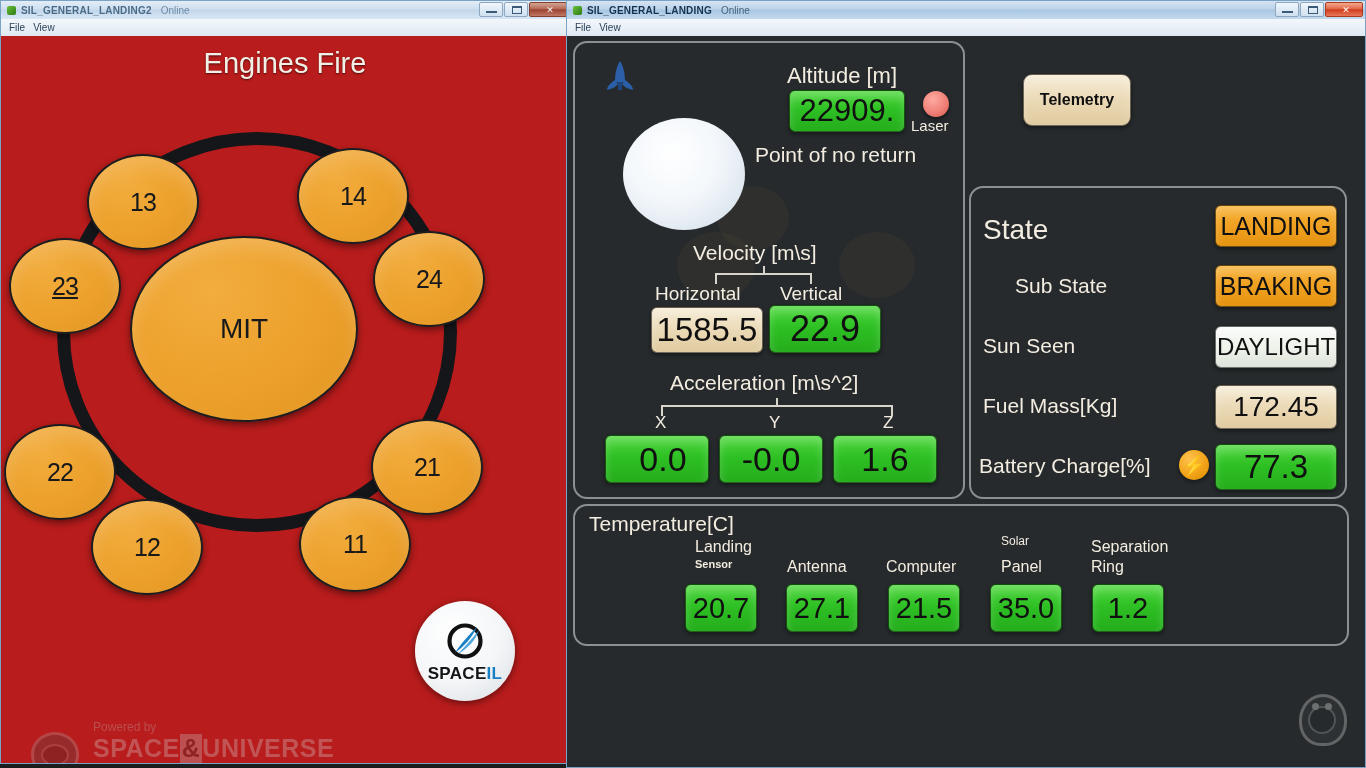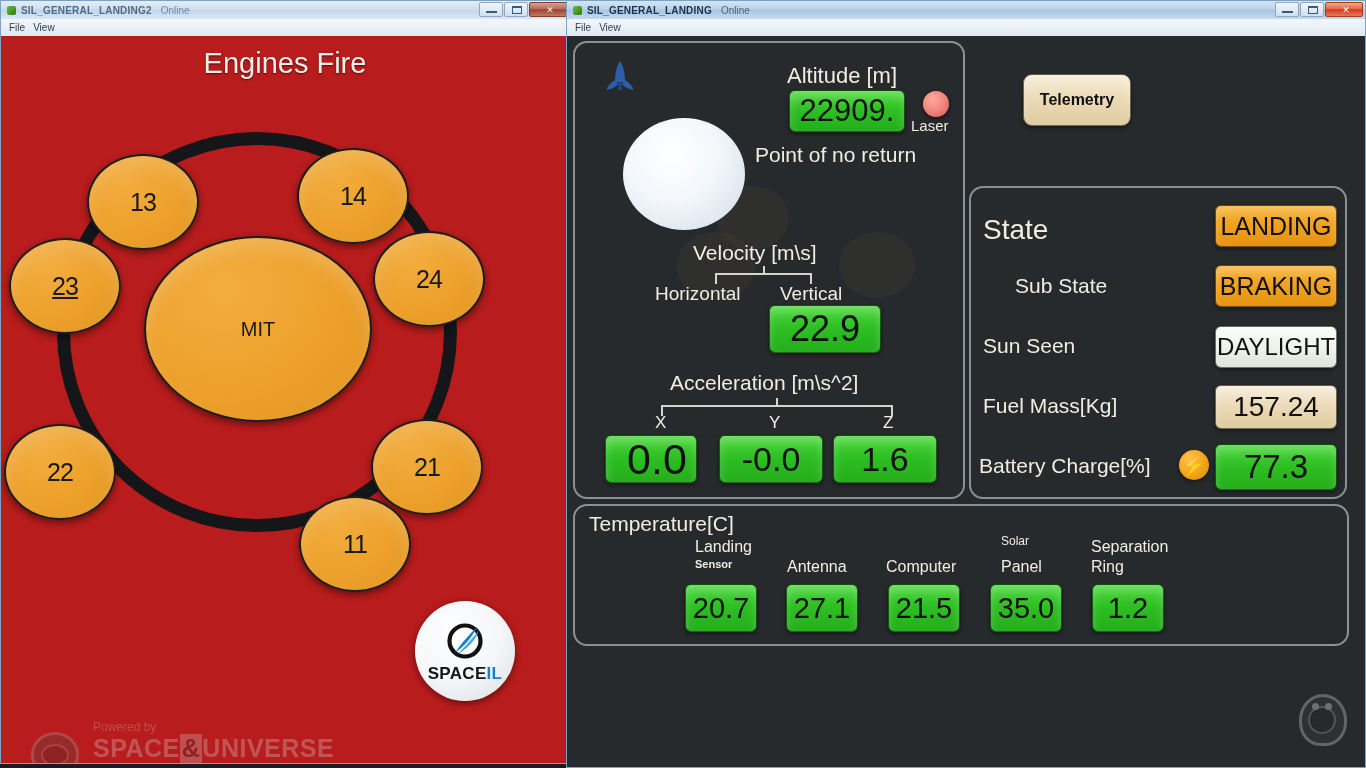--- a/index.html
+++ b/index.html
@@ -83,21 +83,21 @@
   .engine {
     position: absolute; border-radius: 50%;
     background: radial-gradient(ellipse at 35% 28%, #f2ad3e 0%, #eda02b 55%, #e0941f 100%);
     border: 2px solid #1b1d20;
     box-shadow: 0 3px 7px rgba(0,0,0,.45), inset 0 10px 18px rgba(255,255,255,.18);
     display: flex; align-items: center; justify-content: center;
     color: #17191b; font-size: 25px; letter-spacing: -1px;
   }
   .engine.small { width: 112px; height: 96px; }
   .engine.center {
-    width: 228px; height: 186px; left: 143px; top: 160px; font-size: 20px; letter-spacing: 0px;
+    width: 228px; height: 186px; left: 129px; top: 160px; font-size: 28px; letter-spacing: 0px;
   }
   .e13 { left: 86px;  top: 78px; }
   .e14 { left: 296px; top: 72px; }
   .e23 { left: 8px;   top: 162px; text-decoration: underline; }
   .e24 { left: 372px; top: 155px; }
   .e22 { left: 3px;   top: 348px; }
   .e21 { left: 370px; top: 343px; }
   .e12 { left: 90px;  top: 423px; }
   .e11 { left: 298px; top: 420px; }
 
@@ -259,20 +259,23 @@
             <span>23</span>
           </div>
         <div class="engine small e24">
             <span>24</span>
           </div>
         <div class="engine small e22">
             <span>22</span>
           </div>
         <div class="engine small e21">
             <span>21</span>
+          </div>
+        <div class="engine small e12">
+            <span>12</span>
           </div>
         <div class="engine small e11">
             <span>11</span>
           </div>
 
         <div class="engine center">
           <span>MIT</span>
         </div>
       </div>
 
@@ -351,32 +354,35 @@
           <span class="lbl" style="left:336px;top:74px;font-size:15px;">Laser</span>
 
           <span class="lbl" style="left:180px;top:100px;font-size:21px;">Point of no return</span>
 
           <span class="lbl" style="left:118px;top:198px;font-size:21px;">Velocity [m\s]</span>
           <span class="bracket" style="left:140px;top:230px;width:97px;">
               <i></i>
             </span>
           <span class="lbl" style="left:80px;top:240px;font-size:19px;">Horizontal</span>
           <span class="lbl" style="left:205px;top:240px;font-size:19px;">Vertical</span>
+          <div class="val v-cream" style="left:76px;top:264px;width:112px;height:46px;font-size:33px;">
+            <span>1585.5</span>
+          </div>
           <div class="val v-green" style="left:194px;top:262px;width:112px;height:48px;font-size:36px;">
             <span>22.9</span>
           </div>
 
           <span class="lbl" style="left:95px;top:328px;font-size:21px;">Acceleration [m\s^2]</span>
           <span class="bracket" style="left:86px;top:362px;width:232px;">
               <i></i>
             </span>
           <span class="lbl" style="left:80px;top:370px;font-size:17px;">X</span>
           <span class="lbl" style="left:194px;top:370px;font-size:17px;">Y</span>
           <span class="lbl" style="left:308px;top:370px;font-size:17px;">Z</span>
-          <div class="val v-green" style="left:30px;top:392px;width:92px;height:48px;font-size:43px;padding-left:12px;">
+          <div class="val v-green" style="left:30px;top:392px;width:104px;height:48px;font-size:34px;padding-left:12px;">
             <span>0.0</span>
           </div>
           <div class="val v-green" style="left:144px;top:392px;width:104px;height:48px;font-size:34px;">
             <span>-0.0</span>
           </div>
           <div class="val v-green" style="left:258px;top:392px;width:104px;height:48px;font-size:34px;">
             <span>1.6</span>
           </div>
         </div>
 
@@ -391,21 +397,21 @@
             <span>BRAKING</span>
           </div>
 
           <span class="lbl" style="left:12px;top:146px;font-size:21px;">Sun Seen</span>
           <div class="val v-white" style="left:244px;top:138px;width:122px;height:42px;font-size:24px;">
             <span>DAYLIGHT</span>
           </div>
 
           <span class="lbl" style="left:12px;top:206px;font-size:21px;">Fuel Mass[Kg]</span>
           <div class="val v-cream" style="left:244px;top:197px;width:122px;height:44px;font-size:28px;">
-            <span>157.24</span>
+            <span>172.45</span>
           </div>
 
           <span class="lbl" style="left:8px;top:266px;font-size:21px;">Battery Charge[%]</span>
           <span class="bolt" style="left:208px;top:262px;">
             <span>⚡</span>
           </span>
           <div class="val v-green" style="left:244px;top:256px;width:122px;height:46px;font-size:33px;">
             <span>77.3</span>
           </div>
         </div>

